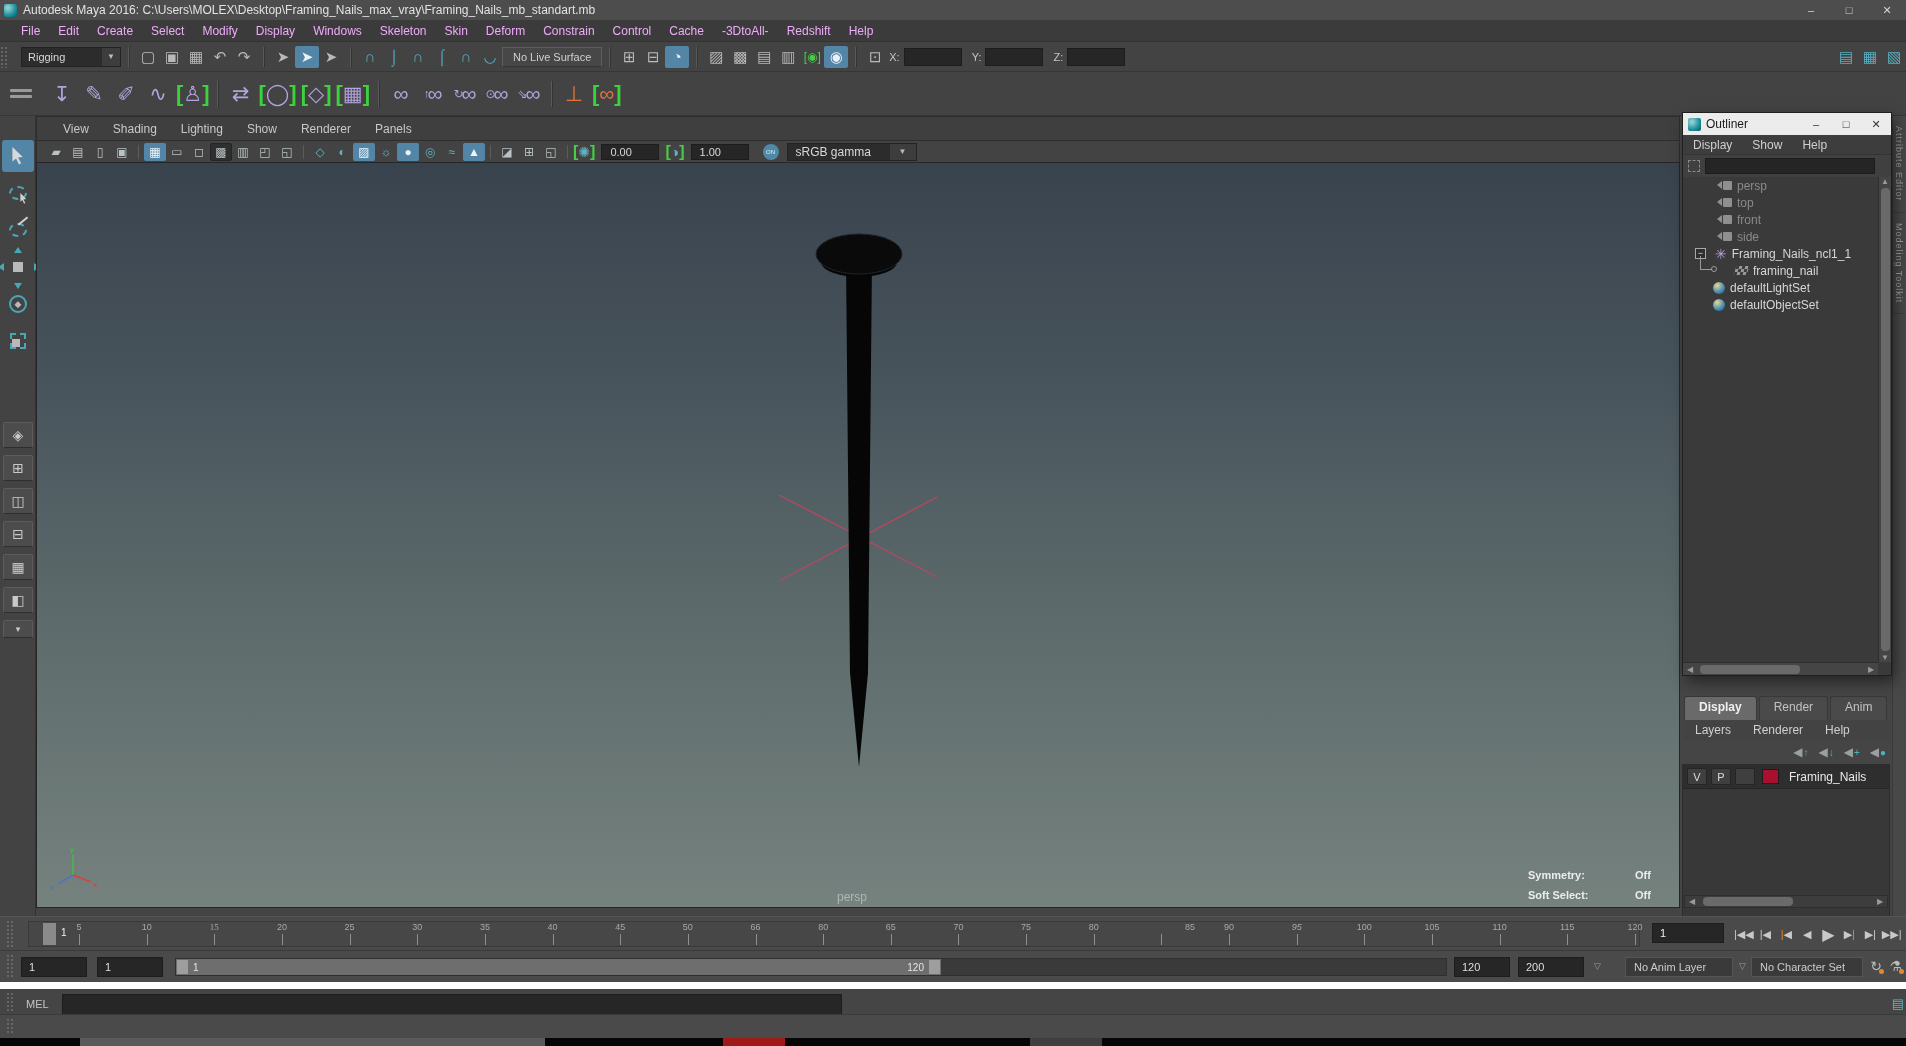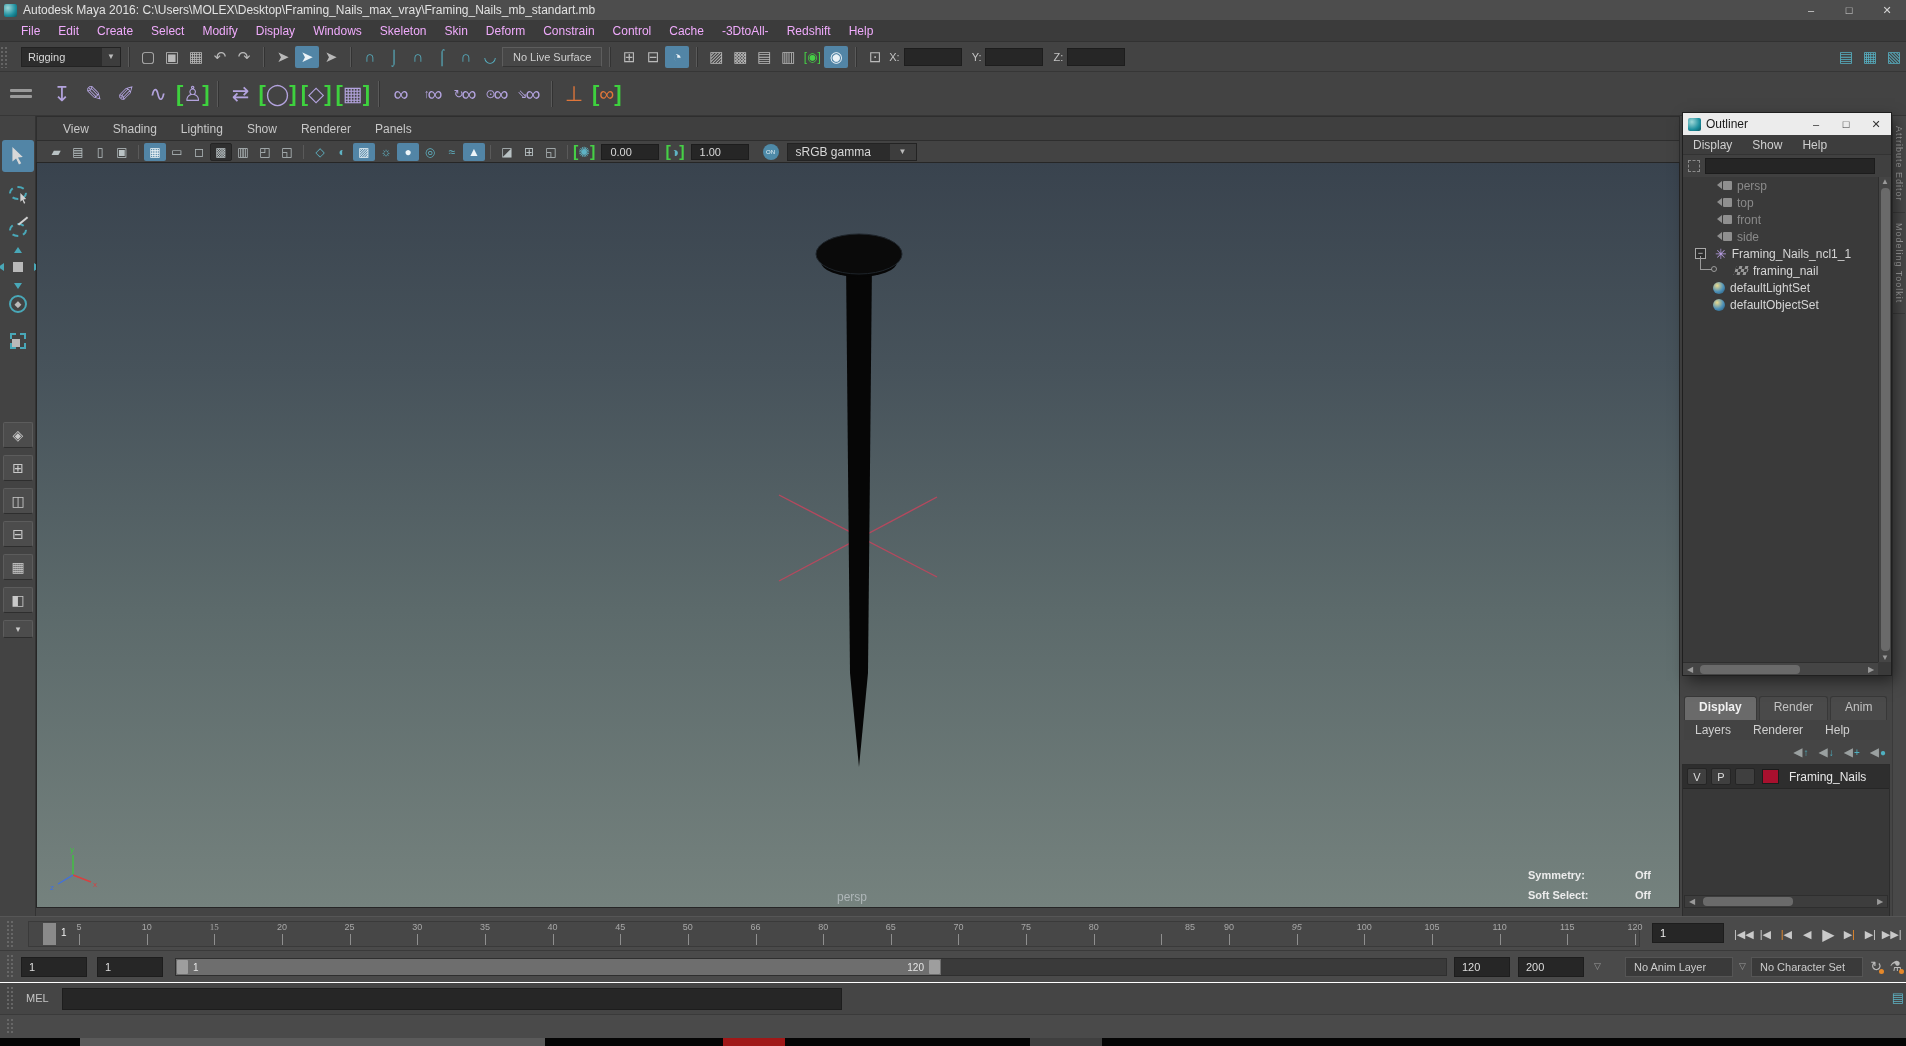--- a/index.html
+++ b/index.html
@@ -138,21 +138,21 @@
   #rtrack{position:absolute;left:175px;top:7px;width:1272px;height:18px;background:#3a3a3a;border:1px solid #2f2f2f}
   #rrange{position:absolute;left:0;top:0;width:765px;height:16px;background:#6e6e6e;display:flex;align-items:center;justify-content:space-between}
   .rhandle{width:11px;height:14px;background:#9e9e9e;margin:0 1px;border-radius:1px}
   #rrange .s{font-size:10px;color:#e6e6e6;margin-left:4px}
   #rrange .e{font-size:10px;color:#e6e6e6;margin-right:4px}
   .ddarw{position:absolute;top:10px;font-size:9px;color:#9a9a9a}
   .rbox{position:absolute;top:6px;height:20px;background:#3a3a3a;border:1px solid #555;color:#ccc;font-size:11px;display:flex;align-items:center;padding-left:8px}
   .ranic{position:absolute;top:5px;width:20px;height:20px;display:flex;align-items:center;justify-content:center;color:#bbb;font-size:14px}
   .ranic::after{content:"";position:absolute;right:2px;bottom:2px;width:5px;height:5px;border-radius:50%;background:#e5882a}
   
-  #commandline{left:0;top:982px;width:1906px;height:32px;background:#454545;border-top:1px solid #ffffff}
+  #commandline{left:0;top:982px;width:1906px;height:32px;background:#454545;border-top:7px solid #ffffff}
   #mel-label{position:absolute;left:26px;top:9px;font-size:11px;color:#c5c5c5}
   #mel-input{position:absolute;left:62px;top:5px;width:780px;height:22px;background:#262626;border:1px solid #1d1d1d;color:#ddd;font-size:11px;padding:0 6px;outline:none}
   #mel-result{position:absolute;left:852px;top:5px;width:1038px;height:22px;background:#262626;border:1px solid #1d1d1d;color:#c9c9c9;font-size:11px;display:flex;align-items:center;padding-left:8px;white-space:nowrap;overflow:hidden}
   #script-editor-icon{position:absolute;right:2px;top:7px;color:#5fb3c4;font-size:13px}
   
   #helpline{left:0;top:1014px;width:1906px;height:24px;background:#4a4a4a;border-top:1px solid #3a3a3a}
   #taskbar{left:0;top:1038px;width:1906px;height:8px;background:#050505}
   .tseg{position:absolute;top:0;height:8px}
 </style>
 </head>

